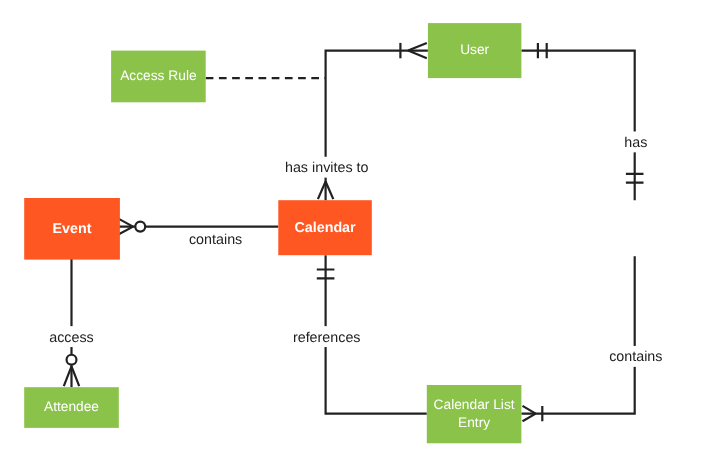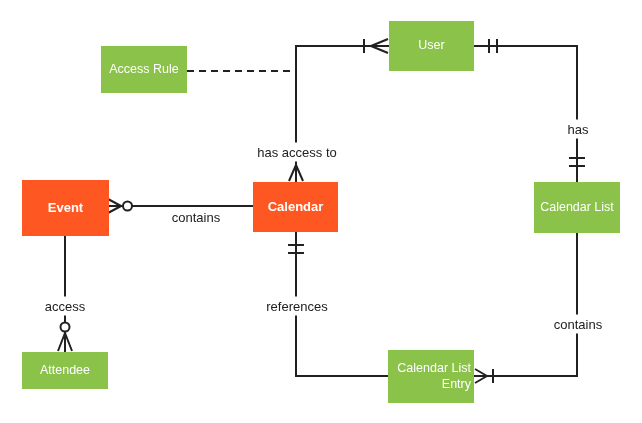--- a/index.html
+++ b/index.html
@@ -37,21 +37,21 @@
     stroke: var(--line);
     stroke-width: 2;
   }
   .wires path.dashed { stroke-dasharray: 7,5; }
 
   .entity {
     position: absolute;
     display: flex;
     align-items: center;
     justify-content: center;
-    text-align: right;
+    text-align: center;
     color: #ffffff;
     padding: 3px;
     line-height: 1.25;
     cursor: default;
   }
   .entity.green { background: var(--green); font-size: 12.5px; font-weight: normal; }
   .entity.orange { background: var(--orange); font-size: 13px; font-weight: bold; }
 
   .rel-label {
     position: absolute;
@@ -139,32 +139,29 @@
   </div>
 
   <div class="entity orange e-event">
     <span>Event</span>
   </div>
 
   <div class="entity orange e-calendar">
     <span>Calendar</span>
   </div>
 
-  <div class="entity green e-calendar-list">
-    <span>Calendar List</span>
-  </div>
 
   <div class="entity green e-attendee">
     <span>Attendee</span>
   </div>
 
   <div class="entity green e-calendar-list-entry">
     <span>Calendar List Entry</span>
   </div>
 
-  <div class="rel-label l-has-access-to">has access to</div>
+  <div class="rel-label l-has-access-to">has invites to</div>
   <div class="rel-label l-has">has</div>
   <div class="rel-label l-contains-events">contains</div>
   <div class="rel-label l-invites">access</div>
   <div class="rel-label l-references">references</div>
   <div class="rel-label l-contains-entries">contains</div>
 
 </div>
 
 </body></html>

